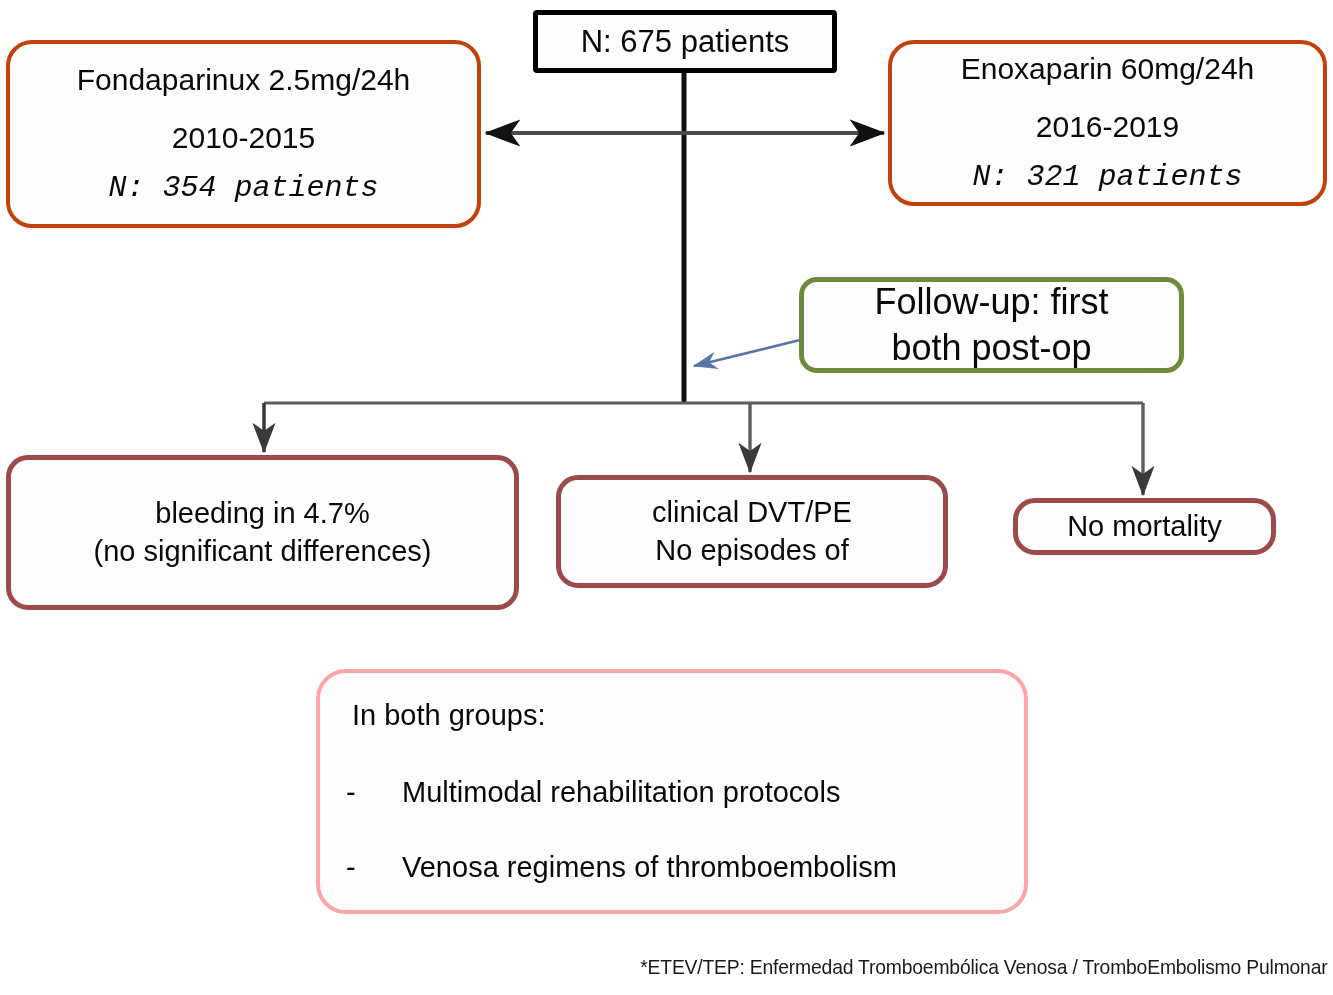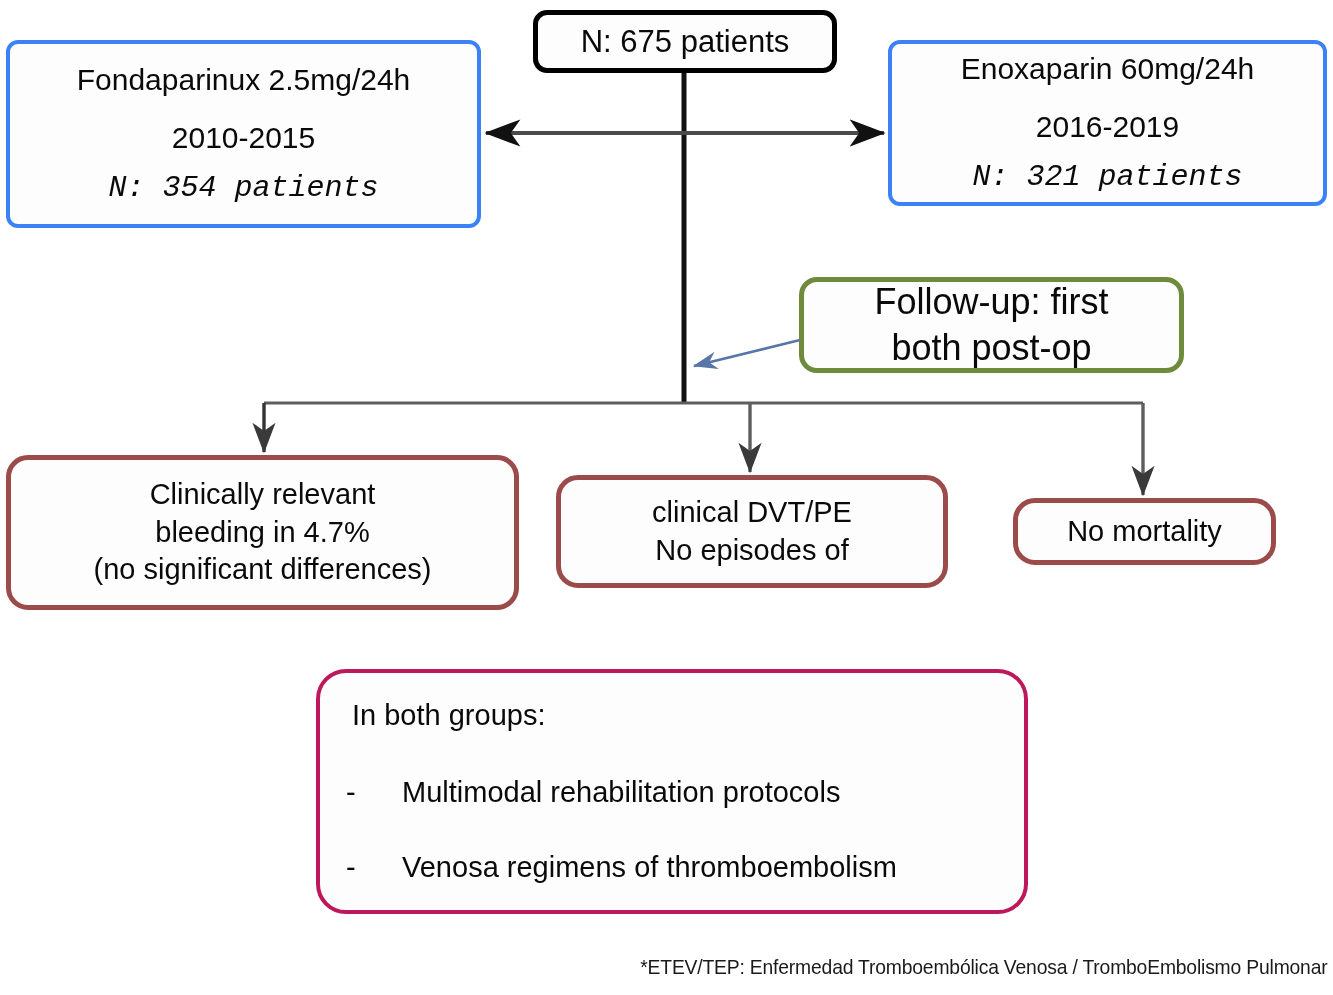--- a/index.html
+++ b/index.html
@@ -25,28 +25,28 @@
     justify-content: center;
     text-align: center;
     color: #0a0a0a;
   }
   .node .line { display: block; white-space: nowrap; }
 
   
   #root-box {
     left: 533px; top: 10px; width: 304px; height: 63px;
     border: 5px solid #000000;
-    border-radius: 14px;
+    border-radius: 4px;
     font-size: 31px;
   }
 
   
   .arm-box {
-    border: 4px solid #3b82f6;
-    border-radius: 12px;
+    border: 4px solid #c2410c;
+    border-radius: 26px;
     font-size: 30px;
     align-items: center;
   }
   #left-arm { left: 6px; top: 40px; width: 475px; height: 188px; }
   #right-arm { left: 888px; top: 40px; width: 439px; height: 166px; }
   .arm-box .l1 { margin-bottom: 24px; }
   .arm-box .l2 { margin-bottom: 16px; }
   .arm-box .l3 { font-style: italic; font-family: Liberation Mono, monospace; }
 
   
@@ -60,29 +60,29 @@
 
   
   .outcome-box {
     border: 5px solid #9C4B4B;
     border-radius: 22px;
     font-size: 29px;
     line-height: 1.3;
   }
   #outcome-bleeding { left: 6px; top: 455px; width: 513px; height: 155px; }
   #outcome-dvt      { left: 556px; top: 475px; width: 392px; height: 113px; }
-  #outcome-mortality{ left: 1013px; top: 498px; width: 263px; height: 67px; }
+  #outcome-mortality{ left: 1013px; top: 498px; width: 263px; height: 57px; }
 
   
   #notes-box {
     position: absolute;
     left: 316px; top: 669px; width: 712px; height: 245px;
     box-sizing: border-box;
     background: #fdfdfd;
-    border: 4px solid #be185d;
+    border: 4px solid #fca5a5;
     border-radius: 30px;
     font-size: 29px;
     color: #0a0a0a;
     padding: 26px 0 0 26px;
   }
   #notes-box .note-head { margin: 0 0 42px 6px; }
   #notes-box .note-item {
     display: flex;
     margin: 0 0 38px 0;
     line-height: 1.26;
@@ -165,21 +165,20 @@
     <span class="line l2">2016-2019</span>
     <span class="line l3">N: 321 patients</span>
   </div>
 
   <div class="node" id="followup-box">
     <span class="line">Follow-up: first</span>
     <span class="line">both post-op</span>
   </div>
 
   <div class="node outcome-box" id="outcome-bleeding">
-    <span class="line">Clinically relevant</span>
     <span class="line">bleeding in 4.7%</span>
     <span class="line">(no significant differences)</span>
   </div>
 
   <div class="node outcome-box" id="outcome-dvt">
     <span class="line">clinical DVT/PE</span>
     <span class="line">No episodes of</span>
   </div>
 
   <div class="node outcome-box" id="outcome-mortality">

